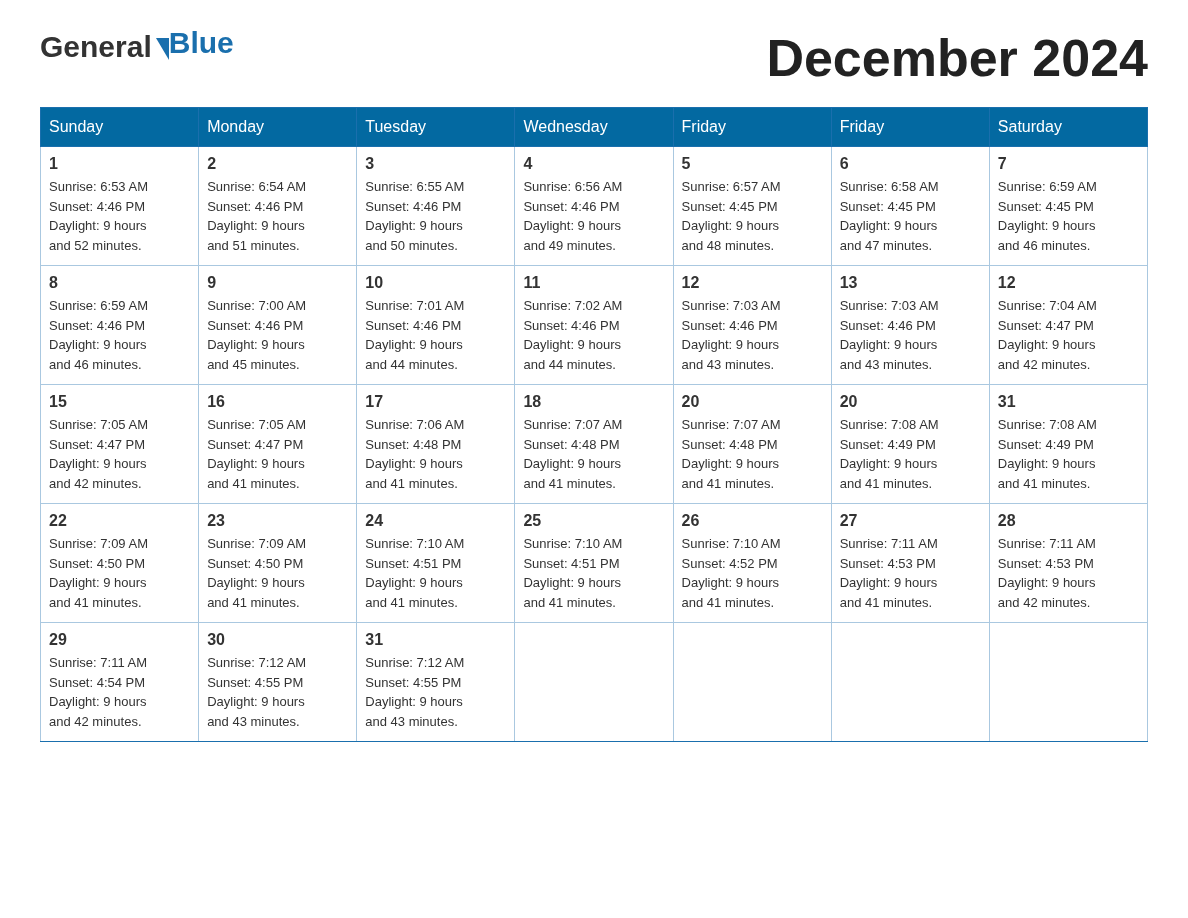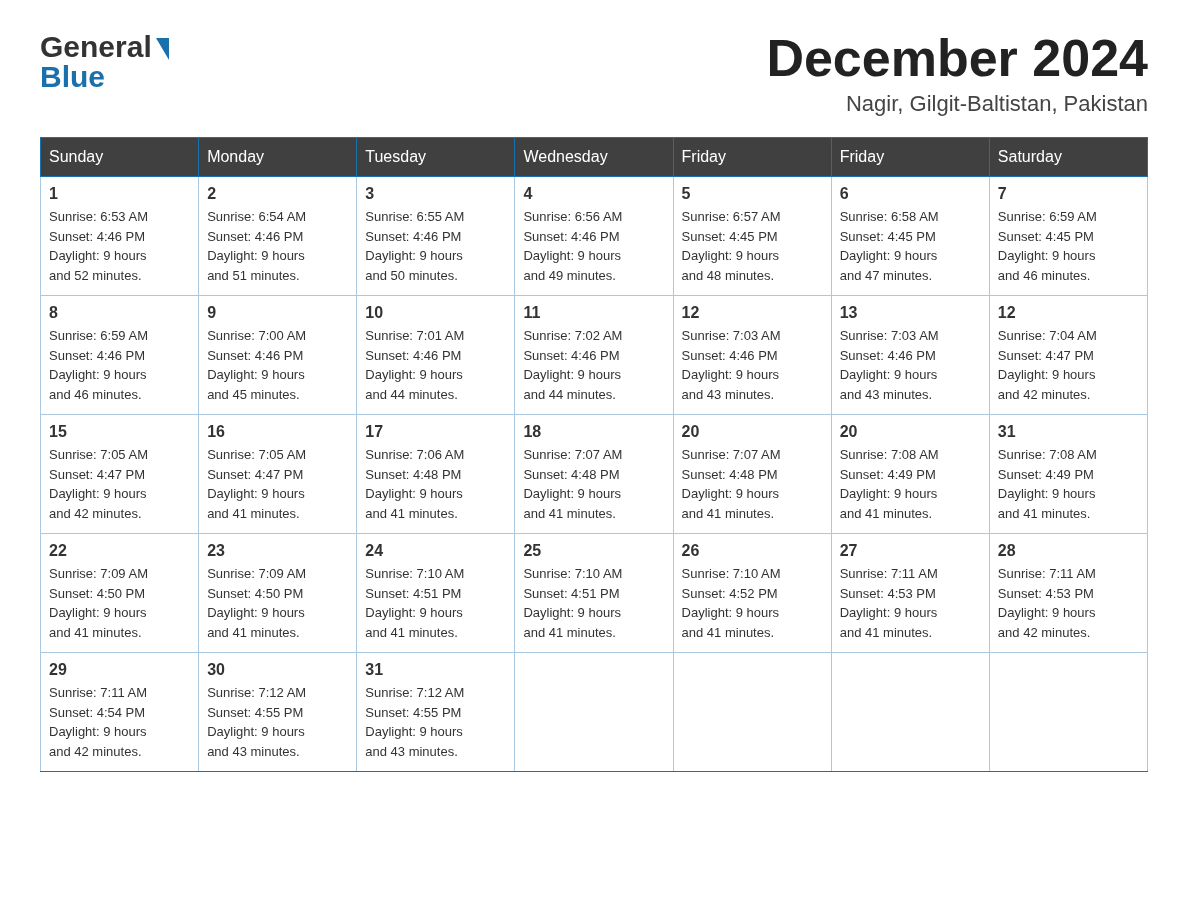--- a/index.html
+++ b/index.html
@@ -11,21 +11,21 @@
       min-height: 918px;
     }
     .header {
       display: flex;
       justify-content: space-between;
       align-items: flex-start;
       margin-bottom: 20px;
     }
     .logo {
       display: flex;
-      flex-direction: column;
+      flex-direction: row;
       align-items: flex-start;
       text-align: right;
     }
     .title-area {
       text-align: right;
     }
     .month-title {
       font-size: 52px;
       font-weight: bold;
       color: #222;
@@ -35,21 +35,21 @@
       font-size: 22px;
       color: #444;
       margin-top: 4px;
     }
     .calendar {
       width: 100%;
       border-collapse: collapse;
       border: 1px solid #1a6fad;
     }
     .calendar th {
-      background-color: #404040;
+      background-color: #0369a1;
       color: #fff;
       padding: 10px 8px;
       font-size: 16px;
       font-weight: normal;
       text-align: left;
       border: 1px solid #1a6fad;
     }
     .calendar td {
       vertical-align: top;
       padding: 8px 8px 10px 8px;
@@ -82,21 +82,20 @@
 <div class="header">
   <div class="logo">
     <div style="display:flex; align-items:center; gap:2px;">
       <span style="font-size:30px; font-weight:bold; color:#333;">General</span>
       <span style="display:inline-block; width:0; height:0; border-left:13px solid transparent; border-top:22px solid #1a6fad; margin-left:2px; margin-top:4px;"></span>
     </div>
     <span style="font-size:30px; font-weight:bold; color:#1a6fad; margin-top:-4px; margin-left:0;">Blue</span>
   </div>
   <div class="title-area">
     <div class="month-title">December 2024</div>
-    <div class="location">Nagir, Gilgit-Baltistan, Pakistan</div>
   </div>
 </div>
 
 <table class="calendar">
   <thead>
     <tr>
     <th>Sunday</th>
         <th>Monday</th>
         <th>Tuesday</th>
         <th>Wednesday</th>

